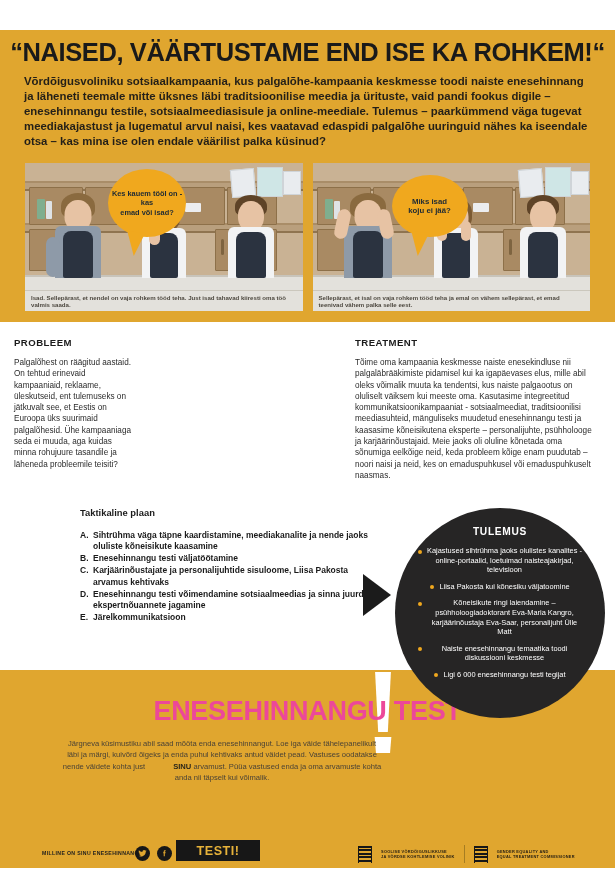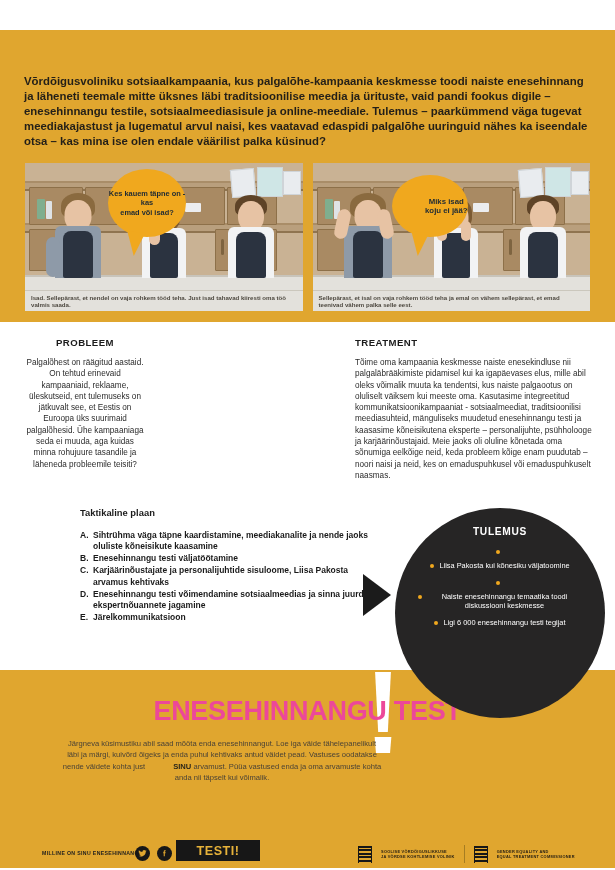--- a/index.html
+++ b/index.html
@@ -71,21 +71,21 @@
     font-size:6.1px;line-height:7.6px;font-weight:bold;color:#3f3a31;
     text-align:left;opacity:.92;
   }
 
   
   .body-white{position:absolute;left:0;top:322px;width:615px;height:348px;background:#fff;}
 
   .col-h{font-size:9.6px;font-weight:bold;letter-spacing:.45px;color:#1b1b1b;}
   .col-p{font-size:8.2px;line-height:11.3px;color:#2b2b2b;}
 
-  .col-problem{position:absolute;left:26px;top:15px;width:118px;text-align:center;}
+  .col-problem{position:absolute;left:14px;top:15px;width:118px;}
   .col-eesmark{position:absolute;left:166px;top:15px;width:112px;}
   .col-strat{position:absolute;left:355px;top:15px;width:237px;}
   .col-h + .col-p{margin-top:9px;}
 
   .tactics{position:absolute;left:80px;top:185px;width:300px;}
   .tactics h4{margin:0 0 12px 0;font-size:9.4px;font-weight:bold;color:#1b1b1b;}
   .tact-row{display:flex;font-size:8.5px;line-height:11.4px;font-weight:bold;color:#1b1b1b;margin-bottom:0.5px;}
   .tact-letter{width:13px;flex:0 0 13px;}
   .tact-text{flex:1;}
 
@@ -145,20 +145,21 @@
       border-left:1px solid #171717;border-right:1px solid #171717;}
   .logo-txt{font-size:3.9px;line-height:5.4px;letter-spacing:.28px;font-weight:bold;color:#231d12;}
   .vrule{width:1px;height:18px;background:#a67d22;}
 </style>
 </head>
 <body>
 
 <div class="page">
 
   <div class="band-top">
+    <div class="headline">“NAISED, VÄÄRTUSTAME END ISE KA ROHKEM!“</div>
     <div class="intro">Võrdõigusvoliniku sotsiaalkampaania, kus palgalõhe-kampaania keskmesse toodi naiste enesehinnang ja läheneti teemale mitte üksnes läbi traditsioonilise meedia ja ürituste, vaid pandi fookus digile – enesehinnangu testile, sotsiaalmeediasisule ja online-meediale. Tulemus – paarkümmend väga tugevat meediakajastust ja lugematul arvul naisi, kes vaatavad edaspidi palgalõhe uuringuid nähes ka iseendale otsa – kas mina ise olen endale väärilist palka küsinud?</div>
   </div>
 
   <div class="photos">
 
     <div class="photo">
       <div class="room">
         <div class="shelf" style="left:0;top:18px;width:100%;height:6px;"></div>
         <div class="shelf" style="left:0;top:60px;width:100%;height:6px;"></div>
         <div class="cab" style="left:4px;top:24px;width:52px;height:36px;"></div>
@@ -194,21 +195,21 @@
         <div class="vest" style="top:36px;width:28px;height:45px;"></div>
         <div class="arm" style="left:14px;top:26px;width:11px;height:22px;background:#e7c3a4;"></div>
       </div>
       <div class="kid" style="left:196px;width:60px;height:82px;">
         <div class="hair" style="top:0;width:32px;height:22px;background:#5e4327;"></div>
         <div class="head" style="top:6px;width:26px;height:30px;"></div>
         <div class="shirt" style="top:32px;width:46px;height:51px;background:#f2f3f4;"></div>
         <div class="vest" style="top:37px;width:30px;height:46px;"></div>
       </div>
       <div class="bubble" style="left:83px;top:6px;width:78px;height:68px;font-size:7.4px;">
-        <span style="white-space:pre-line;">Kes kauem täpne on -
+        <span style="white-space:pre-line;">Kes kauem tööl on -
 kas
 emad või isad?</span>
         <span class="tail"></span>
       </div>
       <div class="subs">Isad. Sellepärast, et nendel on vaja rohkem tööd teha. Just isad tahavad kiiresti oma töö valmis saada.</div>
     </div>
 
     <div class="photo">
       <div class="room">
         <div class="shelf" style="left:0;top:18px;width:100%;height:6px;"></div>
@@ -246,21 +247,21 @@
         <div class="vest" style="top:36px;width:28px;height:45px;"></div>
         <div class="arm" style="left:10px;top:24px;width:10px;height:20px;background:#e7c3a4;"></div>
         <div class="arm" style="left:34px;top:24px;width:10px;height:20px;background:#e7c3a4;"></div>
       </div>
       <div class="kid" style="left:200px;width:60px;height:82px;">
         <div class="hair" style="top:0;width:32px;height:22px;background:#5e4327;"></div>
         <div class="head" style="top:6px;width:26px;height:30px;"></div>
         <div class="shirt" style="top:32px;width:46px;height:51px;background:#f2f3f4;"></div>
         <div class="vest" style="top:37px;width:30px;height:46px;"></div>
       </div>
-      <div class="bubble" style="left:79px;top:12px;width:76px;height:62px;font-size:7.8px;justify-content:flex-end;">
+      <div class="bubble" style="left:79px;top:12px;width:76px;height:62px;font-size:7.8px;">
         <span style="white-space:pre-line;">Miks isad
 koju ei jää?</span>
         <span class="tail"></span>
       </div>
       <div class="subs">Sellepärast, et isal on vaja rohkem tööd teha ja emal on vähem sellepärast, et emad teenivad vähem palka selle eest.</div>
     </div>
   </div>
 
   <div class="body-white">
 
@@ -304,27 +305,29 @@
 
   <div class="arrow-wrap">
     <div class="arrow"></div>
   </div>
 
   <div class="circle">
     <h3>TULEMUS</h3>
     <div id="result-list">
         <div class="res-item">
           <span class="dot"></span>
+          <span class="res-txt">Kajastused sihtrühma jaoks olulistes kanalites -  online-portaalid, loetuimad naisteajakirjad, televisioon</span>
         </div>
         <div class="res-item">
           <span class="dot"></span>
           <span class="res-txt">Liisa Pakosta kui kõnesiku väljatoomine</span>
         </div>
         <div class="res-item">
           <span class="dot"></span>
+          <span class="res-txt">Kõneisikute ringi laiendamine – psühholoogiadoktorant Eva-Maria Kangro, karjäärinõustaja Eva-Saar, personalijuht Ülle Matt</span>
         </div>
         <div class="res-item">
           <span class="dot"></span>
           <span class="res-txt">Naiste enesehinnangu temaatika toodi diskussiooni keskmesse</span>
         </div>
         <div class="res-item">
           <span class="dot"></span>
           <span class="res-txt">Ligi 6 000 enesehinnangu testi tegijat</span>
         </div>
       </div>

